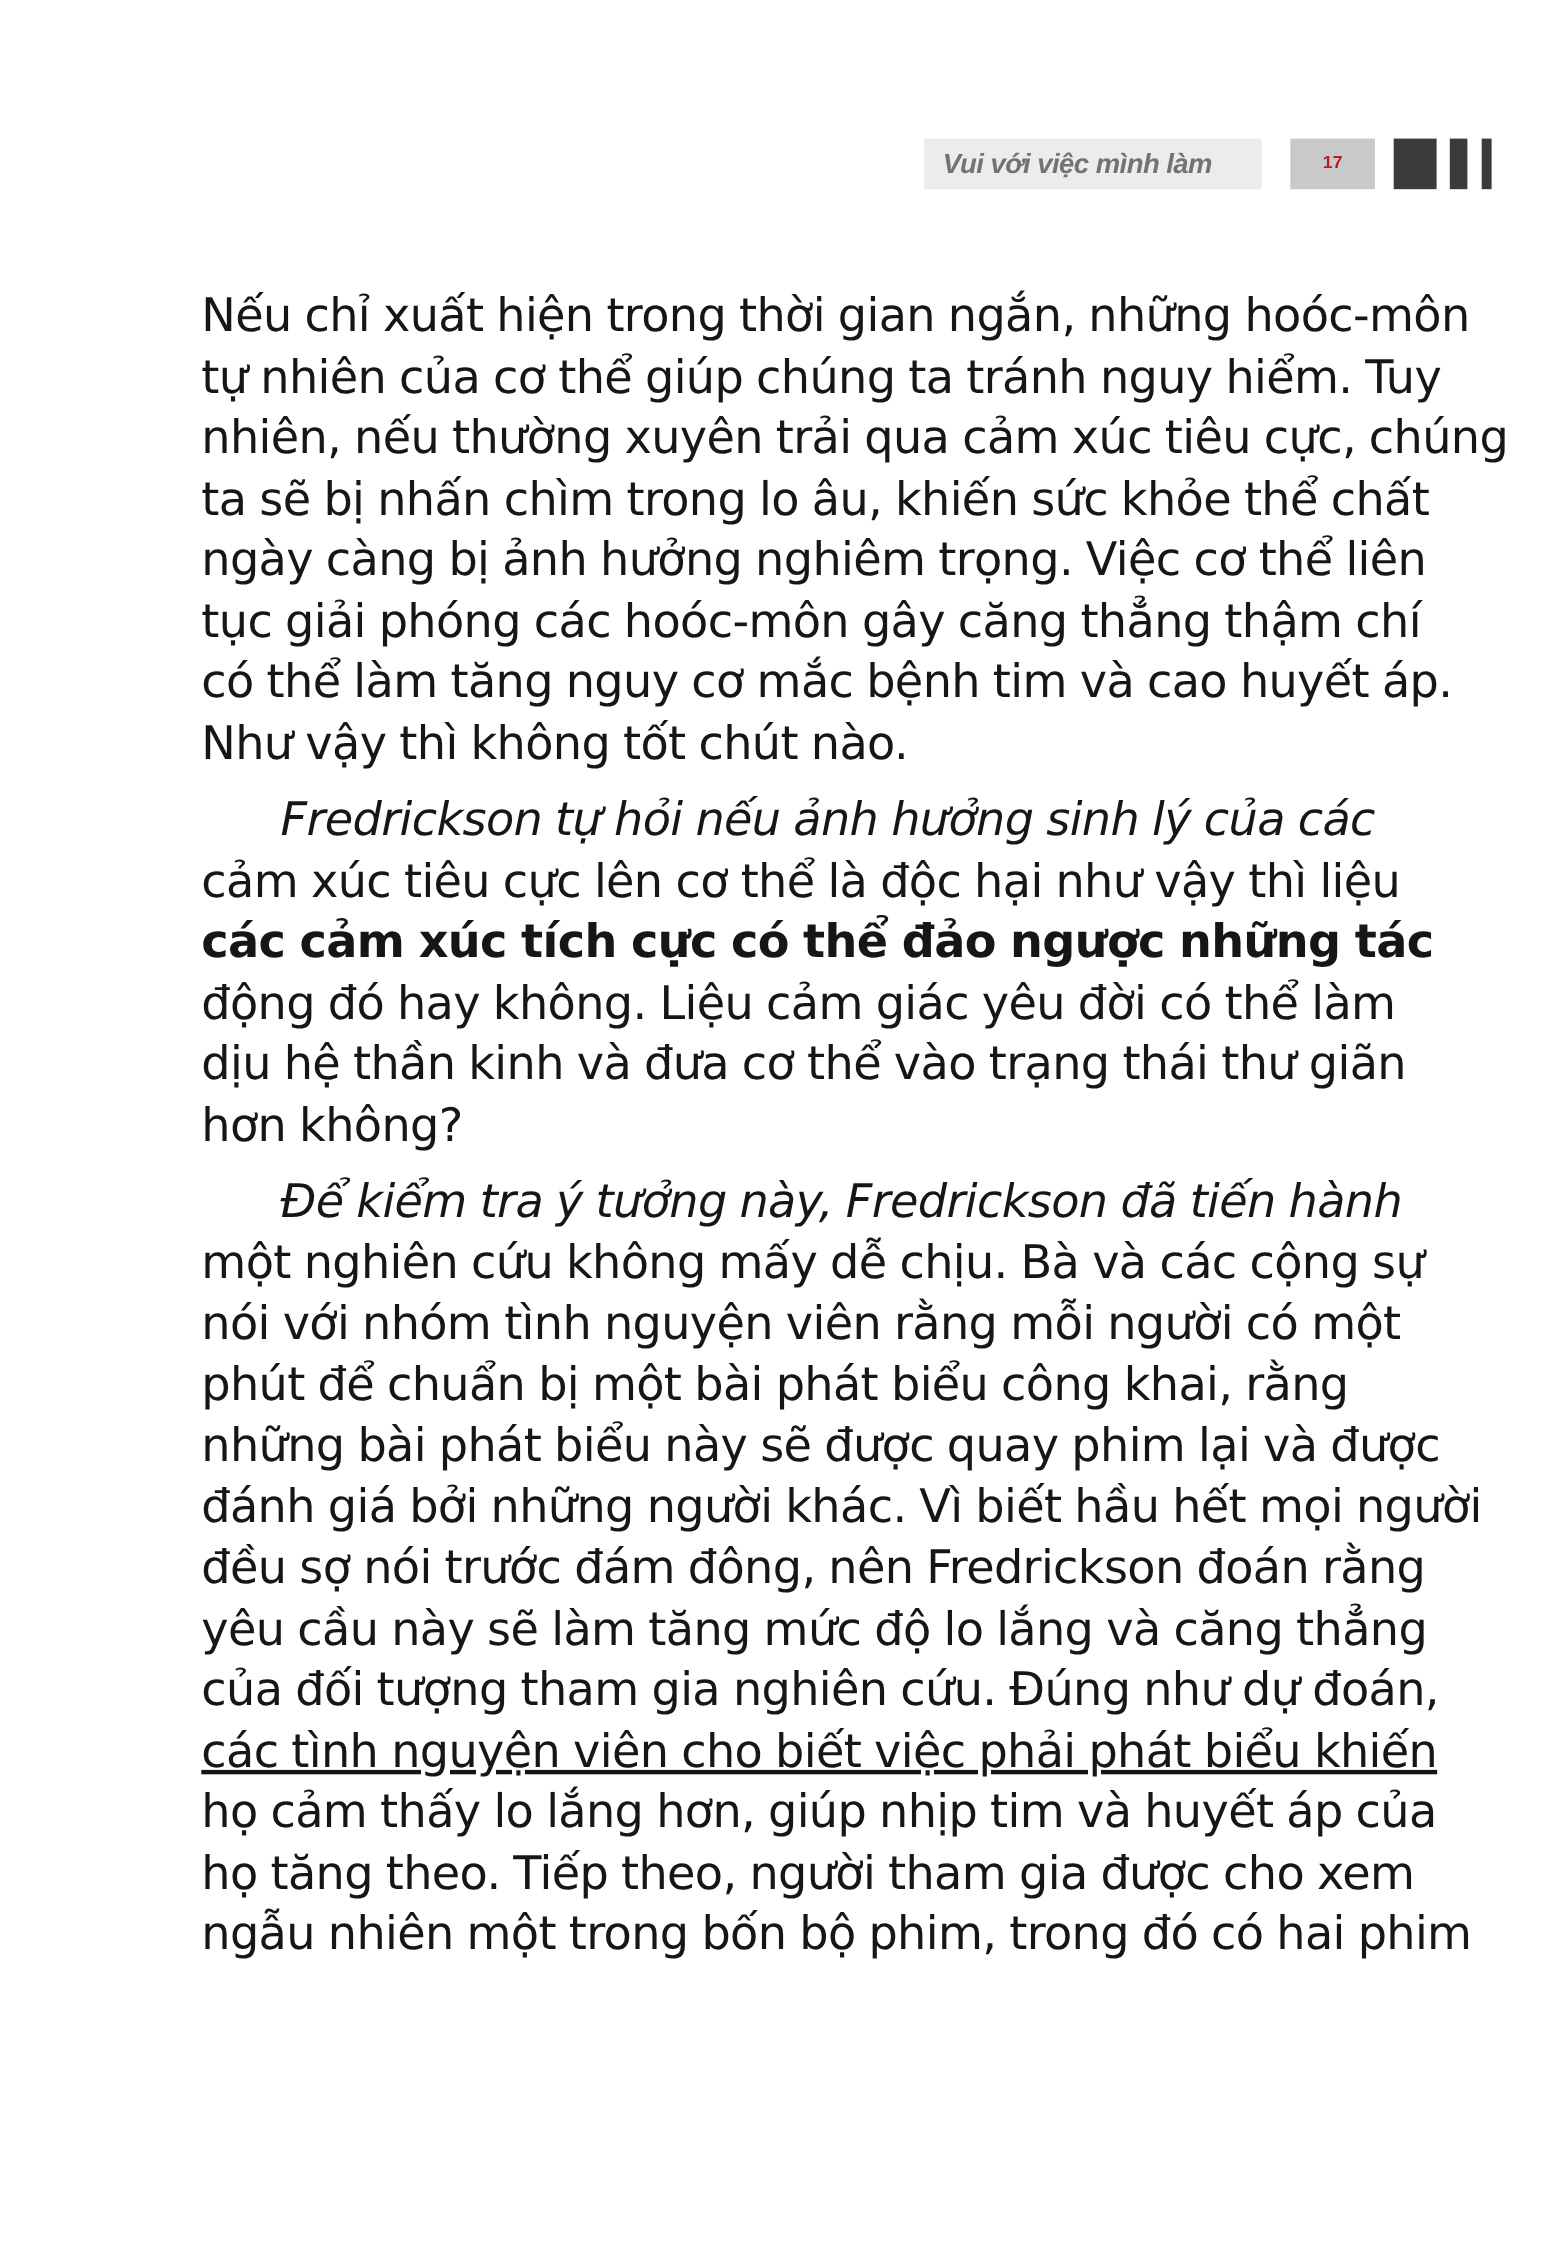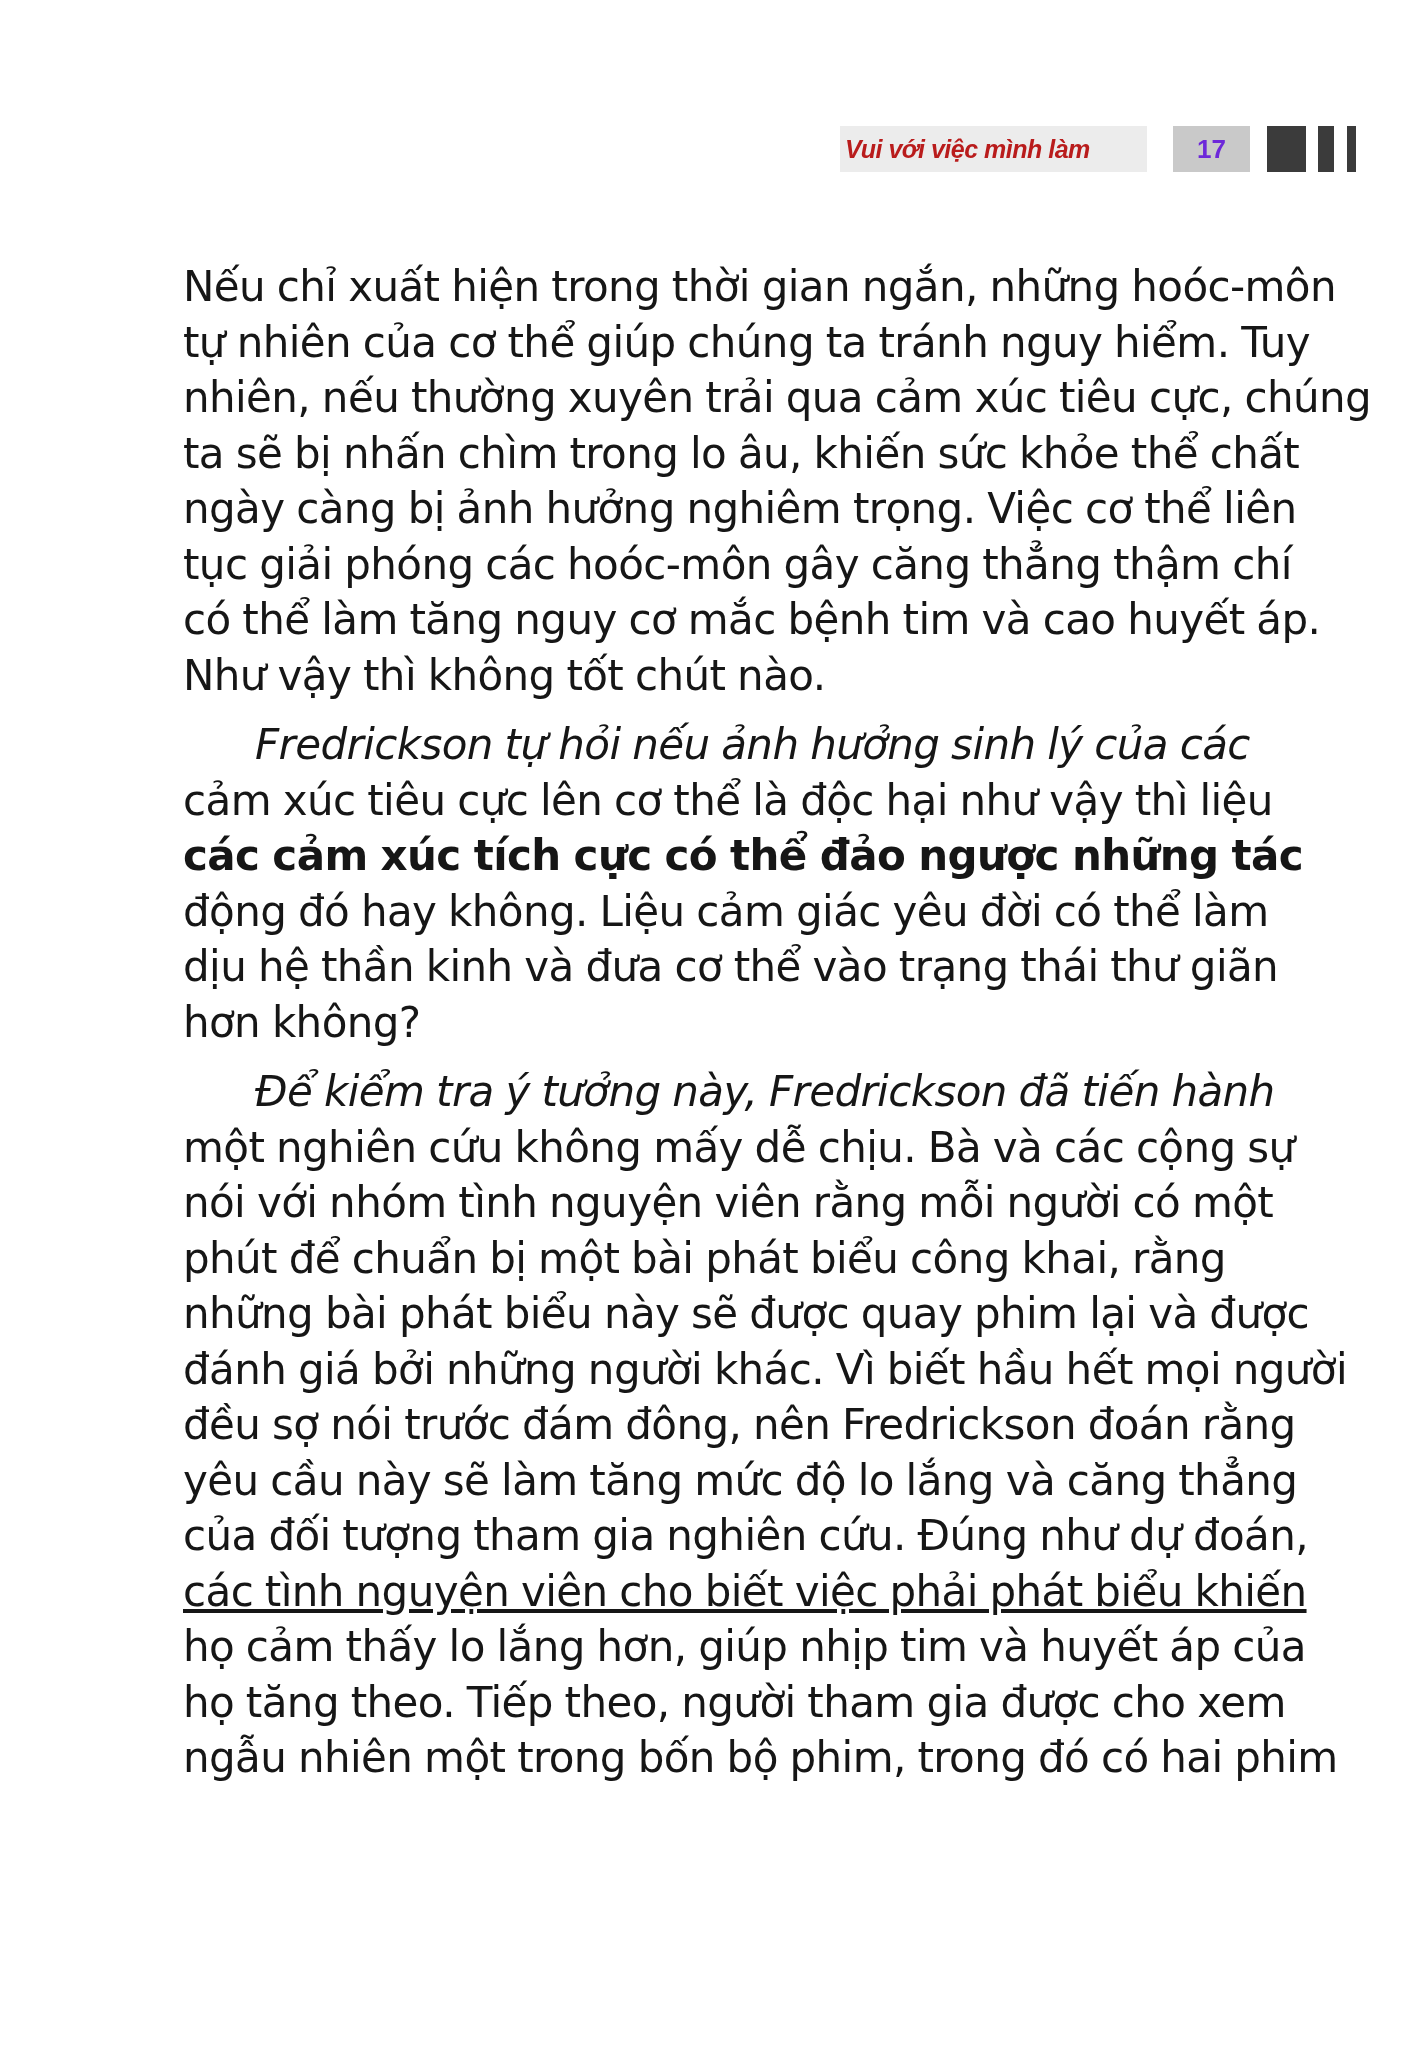--- a/index.html
+++ b/index.html
@@ -27,39 +27,39 @@
     left: 0;
     top: 0;
     width: 307px;
     height: 46px;
     background: #ececec;
     font-family: "Liberation Sans", sans-serif;
     font-style: italic;
     font-weight: bold;
     font-size: 25px;
     line-height: 46px;
-    color: #b91c1c;
-    padding-left: 5px;
+    color: #737373;
+    padding-left: 17px;
     box-sizing: border-box;
     white-space: nowrap;
     letter-spacing: -0.5px;
   }
   .header-page {
     position: absolute;
     left: 333px;
     top: 0;
     width: 77px;
     height: 46px;
     background: #c9c9c9;
     font-family: "Liberation Sans", sans-serif;
     font-weight: bold;
-    font-size: 26px;
+    font-size: 16px;
     line-height: 46px;
     text-align: center;
-    color: #6d28d9;
+    color: #b91c1c;
   }
   .deco-bar {
     position: absolute;
     top: 0;
     height: 46px;
     background: #3b3b3b;
   }
   .deco-1 { left: 427px; width: 39px; }
   .deco-2 { left: 478px; width: 16px; }
   .deco-3 { left: 507px; width: 9px; }

